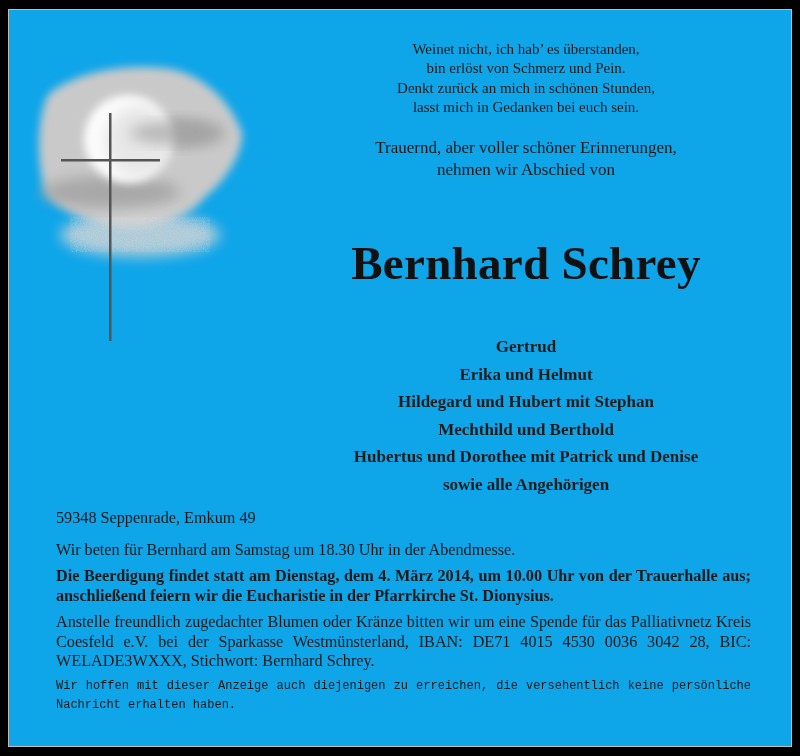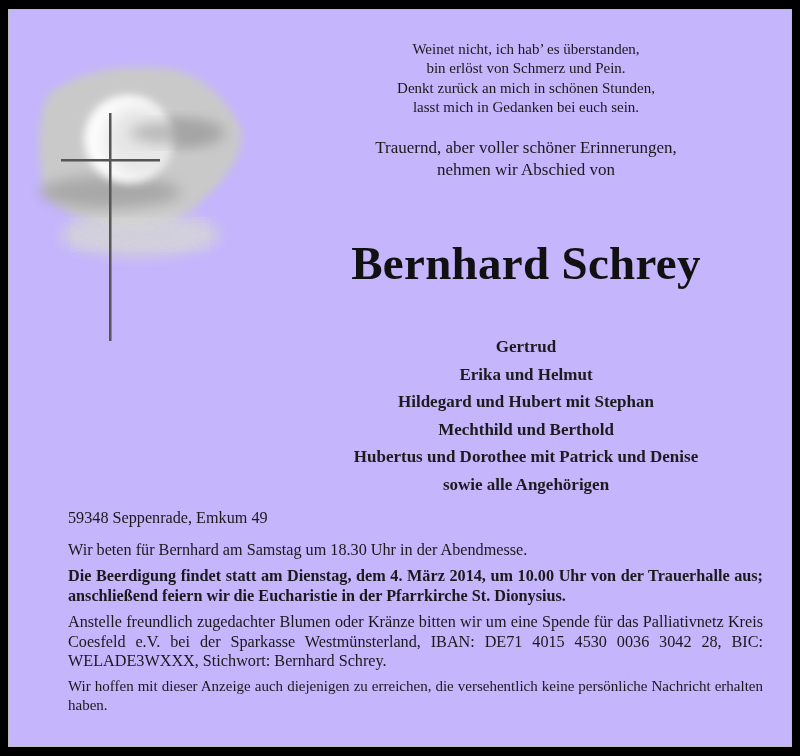--- a/index.html
+++ b/index.html
@@ -14,21 +14,21 @@
       overflow: hidden;
       font-family: "Liberation Serif", "DejaVu Serif", serif;
       color: #1a1a1a;
     }
     .frame {
       position: absolute;
       left: 8px;
       top: 9px;
       width: 784px;
       height: 738px;
-      background: #c4b5fd;
+      background: #0ea5e9;
       box-shadow: inset 0 0 0 1px #bdbdbd;
     }
     .graphic {
       position: absolute;
       left: 22px;
       top: 48px;
       width: 230px;
       height: 290px;
     }
     .center-block {
@@ -68,38 +68,39 @@
     .dates .sym-star { font-size: 12px; vertical-align: 4px; margin-right: 3px; color: #333; }
     .mourners {
       top: 324px;
       font-size: 17px;
       font-weight: bold;
       line-height: 27.6px;
       color: #1c1c1c;
     }
     .body-text {
       position: absolute;
-      left: 60px;
+      left: 48px;
       width: 695px;
       font-size: 16.2px;
       line-height: 19.5px;
       color: #1a1a1a;
     }
     .address { top: 500px; }
     .para {
       text-align: justify;
       text-align-last: left;
     }
     .p1 { top: 532px; }
     .p2 { top: 558px; font-weight: bold; }
     .p3 { top: 604px; }
     .p4 {
       top: 668px;
-      font-size: 15px;
+      font-size: 12px;
       line-height: 18.5px;
+      font-family: Liberation Mono, monospace;
     }
   </style>
 </head>
 <body>
 
 <div class="frame">
 
   <div class="graphic">
     <svg width="230" height="290" viewBox="0 0 230 290" xmlns="http://www.w3.org/2000/svg">
       <defs>

